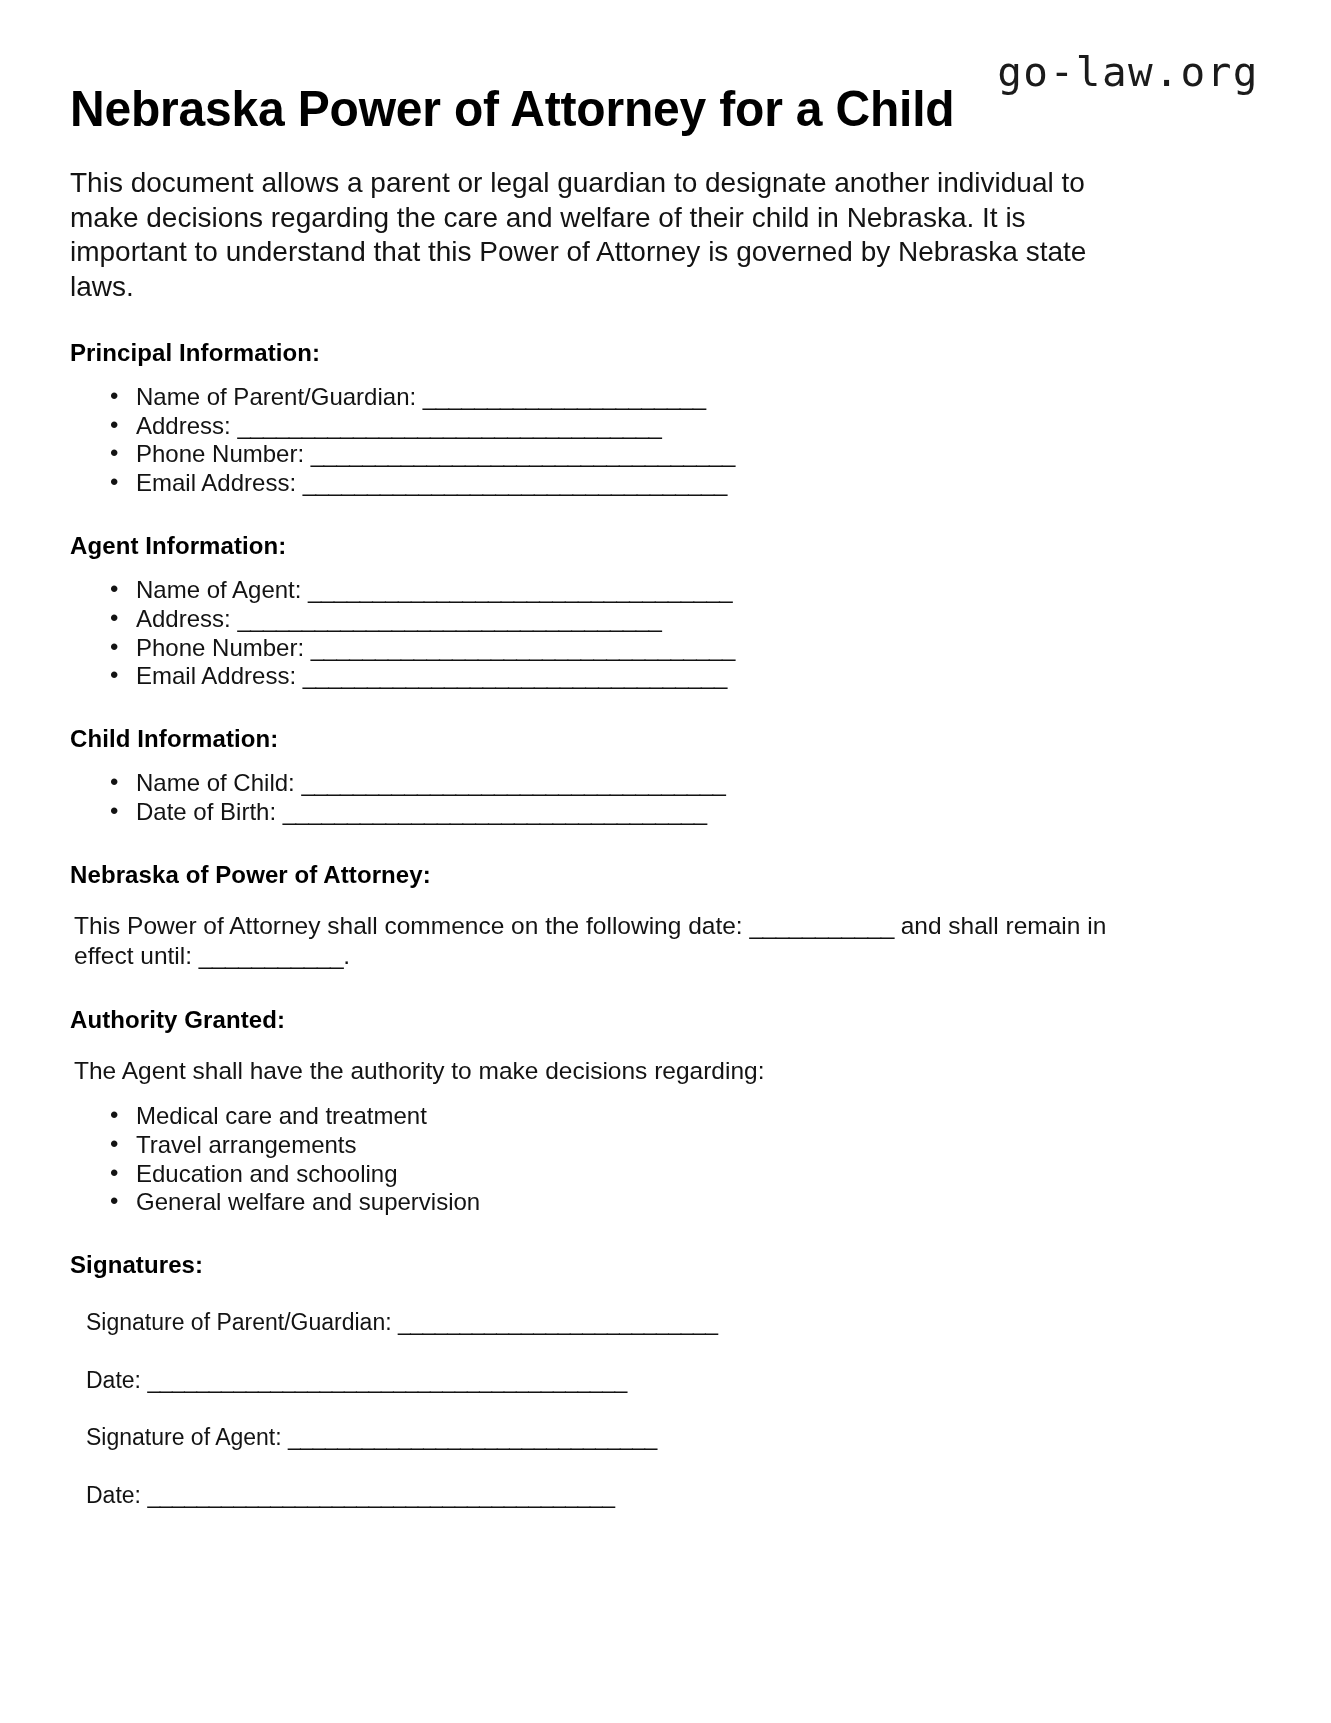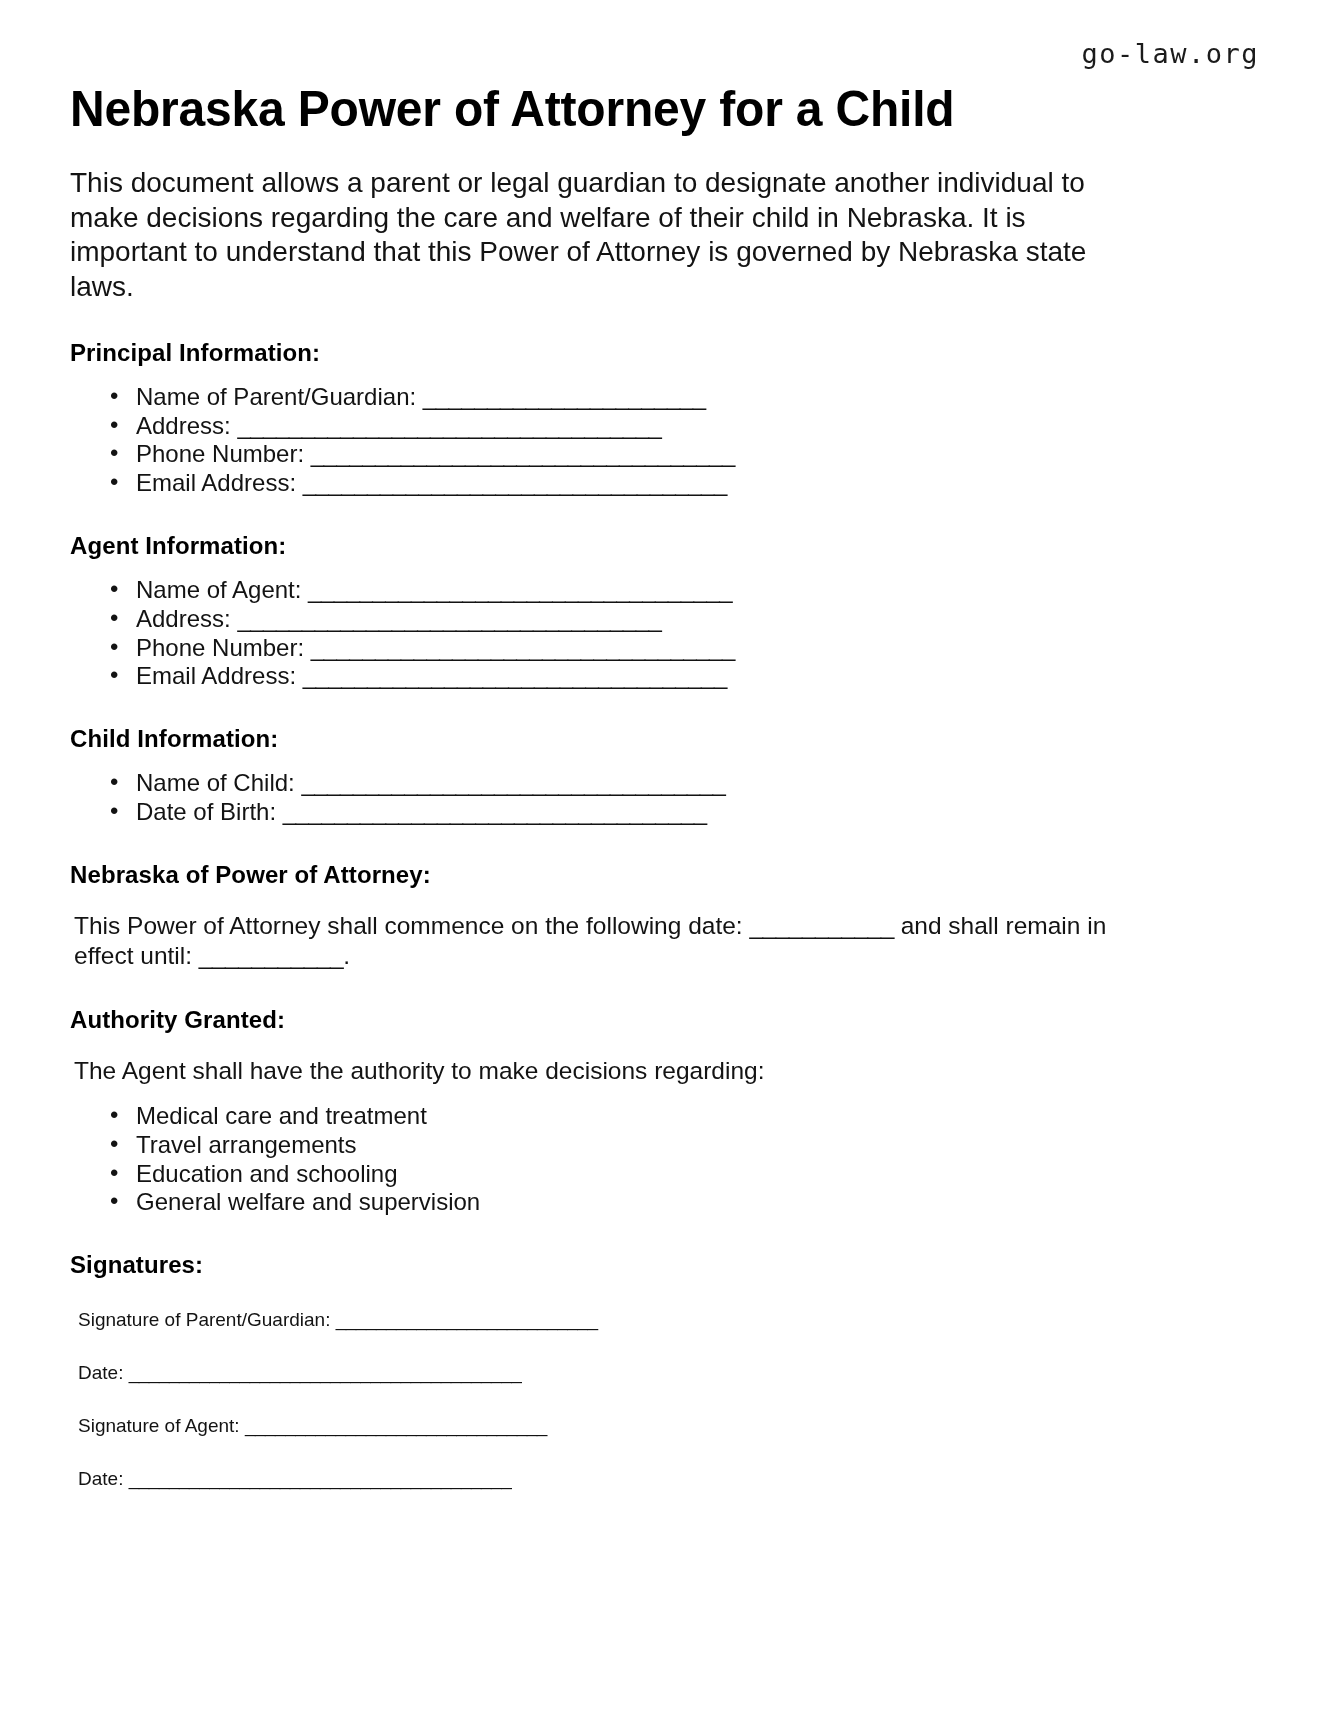--- a/index.html
+++ b/index.html
@@ -23,23 +23,23 @@
     height: 1723px;
     background: #ffffff;
     box-sizing: border-box;
     padding: 0 70px 0 70px;
   }
 
   
   .watermark {
     position: absolute;
     right: 72px;
-    top: 40px;
+    top: 52px;
     font-family: "DejaVu Sans Mono", "Liberation Mono", monospace;
-    font-size: 27px;
+    font-size: 41px;
     letter-spacing: 1.5px;
     color: #1b1b1b;
     white-space: nowrap;
     line-height: 1;
   }
 
   
   .doc-title {
     margin: 0;
     padding-top: 82px;
@@ -114,22 +114,22 @@
 
   .para {
     margin: 22px 0 0 4px;
     font-size: 24.5px;
     line-height: 1.24;
     max-width: 1035px;
     color: #131313;
   }
 
   .sig-line-row {
-    margin: 30px 0 0 8px;
-    font-size: 19px;
+    margin: 30px 0 0 16px;
+    font-size: 23px;
     line-height: 1.2;
     color: #131313;
     white-space: nowrap;
   }
 
   
   .blank {
     font-family: "Liberation Sans", sans-serif;
     letter-spacing: -0.5px;
     color: #131313;

